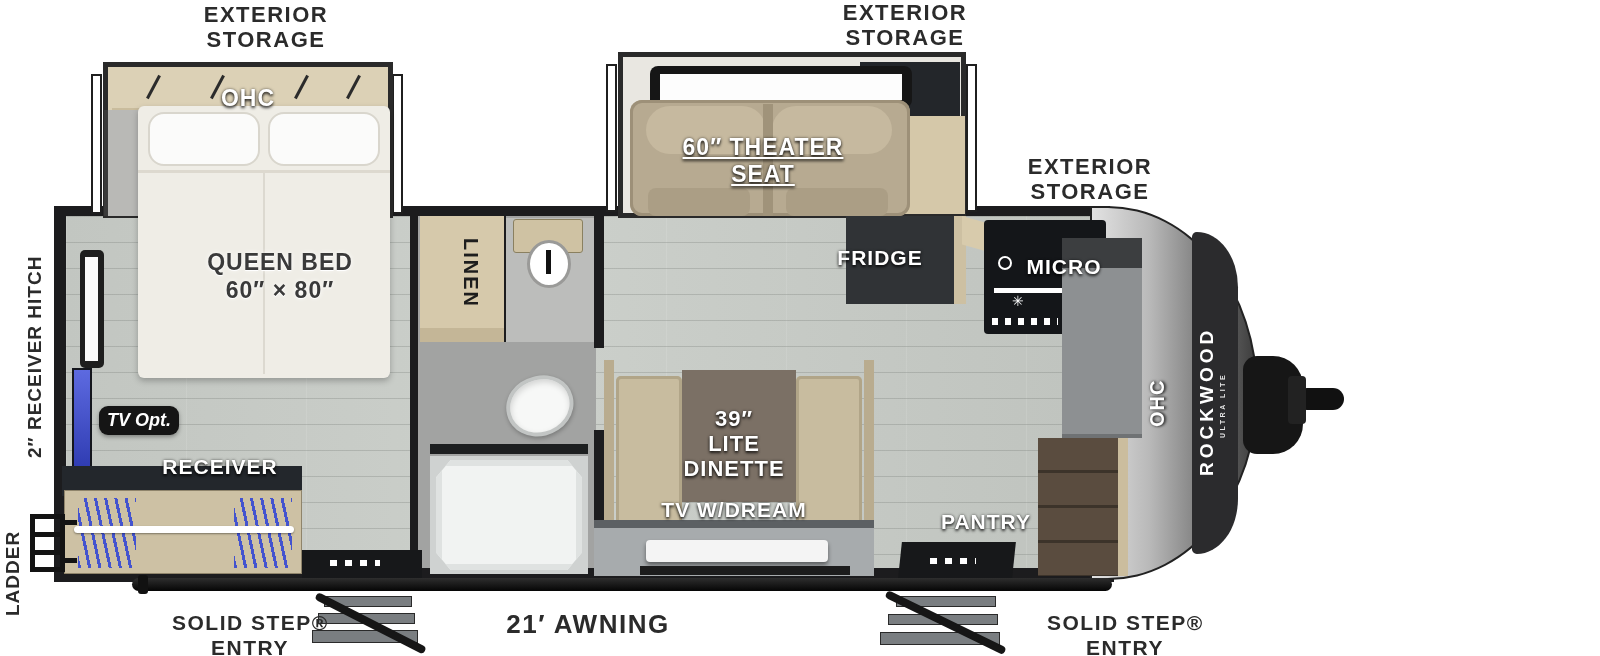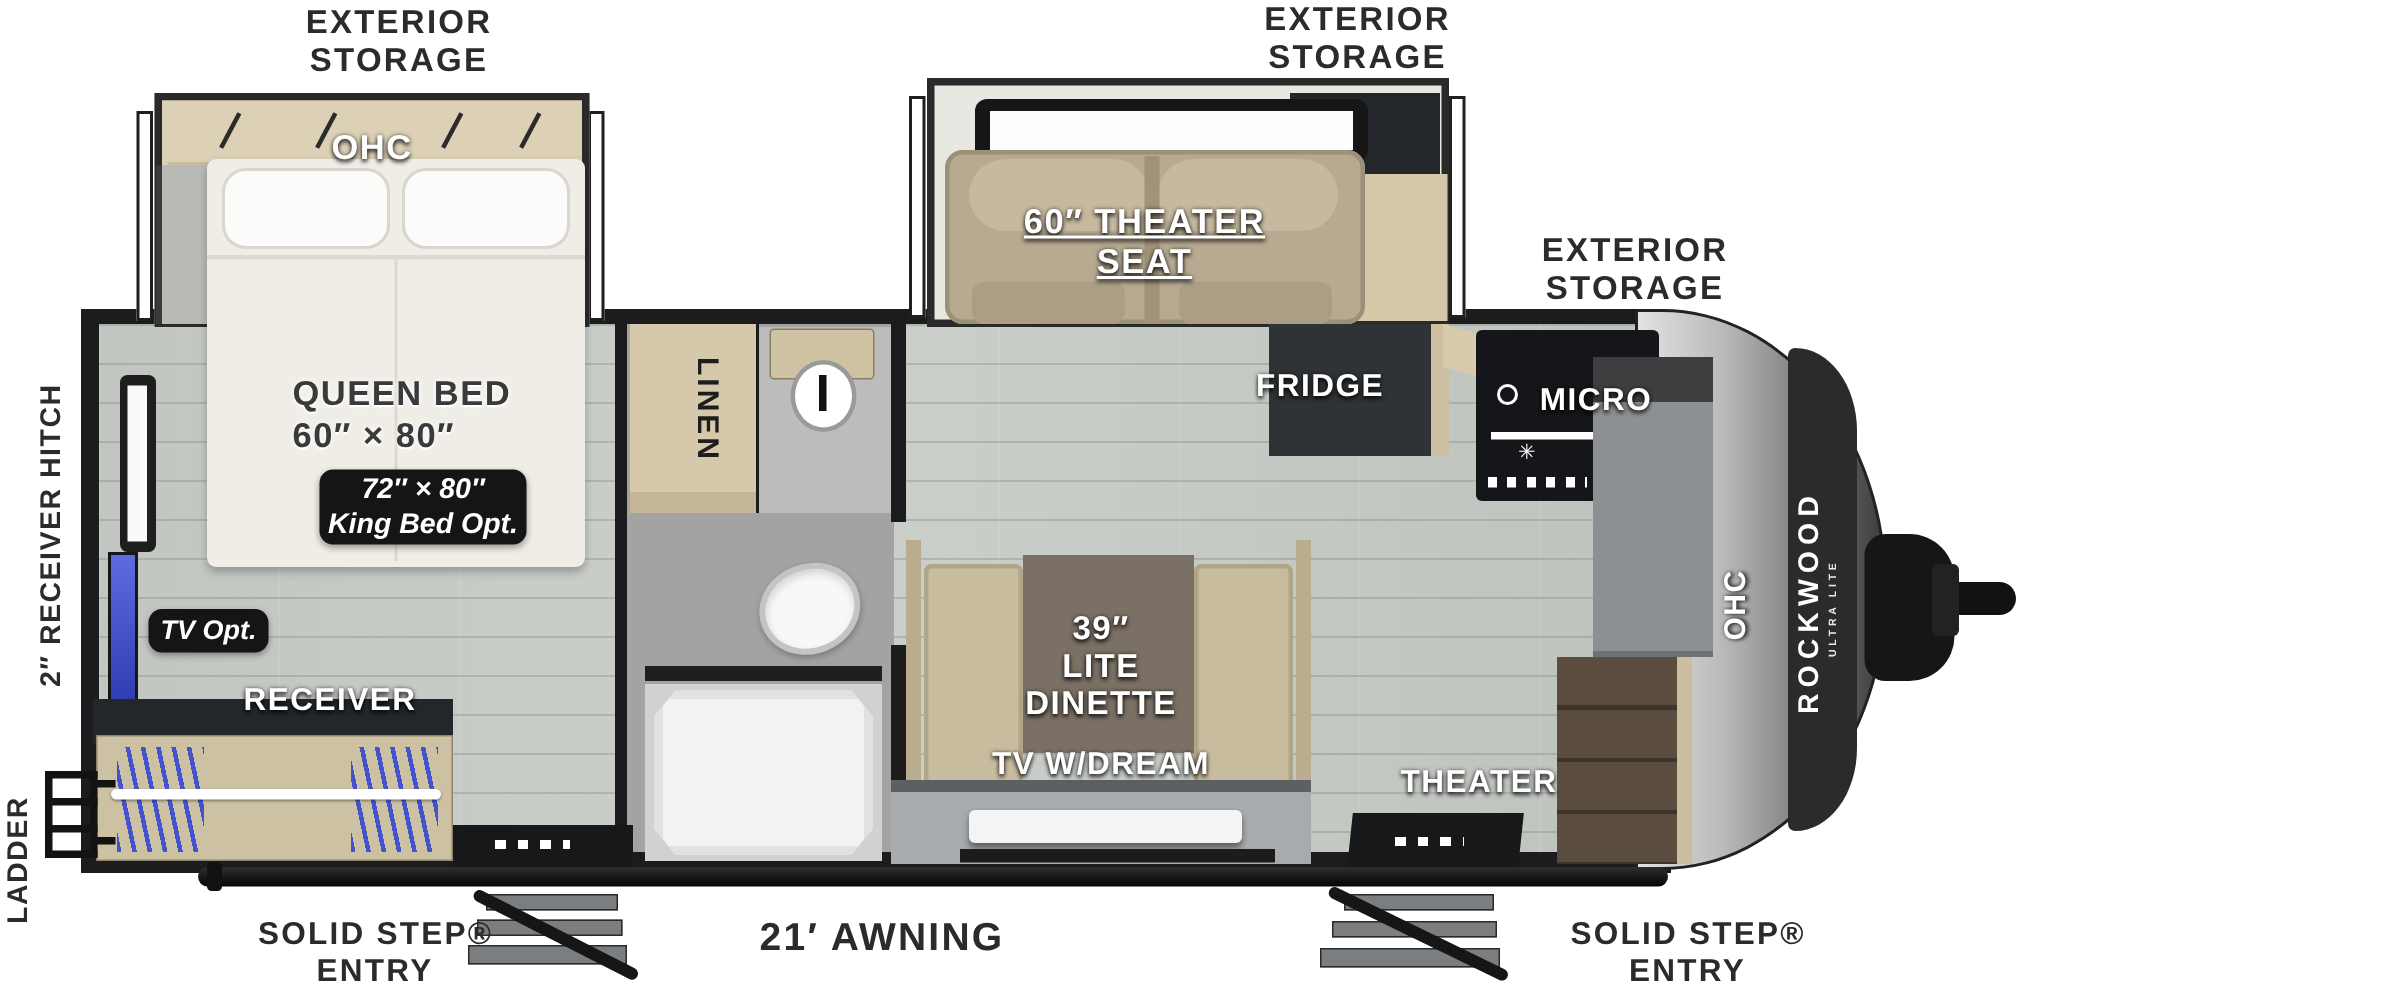--- a/index.html
+++ b/index.html
@@ -5,21 +5,21 @@
   html,body{margin:0;padding:0;background:#ffffff;}
   .stage{position:relative;width:1600px;height:656px;background:#fff;overflow:hidden;
          font-family:"Liberation Sans",sans-serif;}
   .abs{position:absolute;}
 
   
   .lbl-ext{color:#2b2b2b;font-weight:bold;font-size:22px;line-height:25px;
            letter-spacing:1.5px;text-align:center;white-space:nowrap;}
   .lbl-int{color:#ffffff;font-weight:bold;letter-spacing:1px;text-align:center;white-space:nowrap;
            text-shadow:0 2px 3px rgba(0,0,0,.75),0 0 3px rgba(0,0,0,.55);}
-  .lbl-dark{color:#3a3a3a;font-weight:bold;letter-spacing:1px;white-space:nowrap;
+  .lbl-dark{color:#3a3a3a;font-weight:bold;letter-spacing:1px;text-align:center;white-space:nowrap;
             text-shadow:0 1px 0 #ffffff,0 0 5px #ffffff;}
   .badge{background:#151515;color:#ffffff;font-weight:bold;font-style:italic;
          border-radius:9px;display:flex;flex-direction:column;align-items:center;
          justify-content:center;text-align:center;box-shadow:0 2px 4px rgba(0,0,0,.35);
          white-space:nowrap;}
   .vtext{writing-mode:vertical-rl;text-align:center;white-space:nowrap;}
   .vup{transform:rotate(180deg);}
 
   
   .wall{background:#1c1c1e;}
@@ -212,24 +212,20 @@
     <div>STORAGE</div>
   </div>
 
   <div class="abs lbl-int" style="left:208px;top:85px;width:80px;font-size:23px;">OHC</div>
 
   <div class="abs lbl-dark" style="left:195px;top:248px;width:170px;font-size:23px;line-height:28px;">
     <div>QUEEN BED</div>
     <div>60″ × 80″</div>
   </div>
 
-  <div class="abs badge" style="left:213px;top:313px;width:138px;height:50px;font-size:19px;line-height:23px;">
-    <div>72″ × 80″</div>
-    <div>King Bed Opt.</div>
-  </div>
 
   <div class="abs badge" style="left:99px;top:406px;width:80px;height:29px;font-size:18px;">TV Opt.</div>
 
   <div class="abs lbl-int" style="left:150px;top:455px;width:140px;font-size:21px;">RECEIVER</div>
 
   <div class="abs lbl-ext vtext vup" style="left:22px;top:252px;width:36px;height:210px;font-size:19px;letter-spacing:1px;">2″ RECEIVER HITCH</div>
 
   <div class="abs lbl-ext vtext vup" style="left:0px;top:494px;width:22px;height:158px;font-size:19px;letter-spacing:1px;">LADDER</div>
 
   <div class="abs vtext" style="left:448px;top:228px;width:34px;height:90px;font-size:20px;font-weight:bold;color:#1d1d1d;letter-spacing:2px;">LINEN</div>
@@ -245,21 +241,21 @@
   <div class="abs lbl-int" style="left:1014px;top:255px;width:100px;font-size:21px;">MICRO</div>
 
   <div class="abs lbl-int" style="left:654px;top:406px;width:160px;font-size:22px;line-height:25px;">
     <div>39″</div>
     <div>LITE</div>
     <div>DINETTE</div>
   </div>
 
   <div class="abs lbl-int" style="left:654px;top:498px;width:160px;font-size:21px;">TV W/DREAM</div>
 
-  <div class="abs lbl-int" style="left:926px;top:510px;width:120px;font-size:21px;">THEATER</div>
+  <div class="abs lbl-int" style="left:926px;top:510px;width:120px;font-size:21px;">PANTRY</div>
 
   <div class="abs lbl-int vtext vup" style="left:1146px;top:372px;width:30px;height:62px;font-size:20px;">OHC</div>
 
   <div class="abs vtext vup" style="left:1196px;top:310px;width:24px;height:182px;color:#fff;font-weight:bold;
        font-size:19px;letter-spacing:4px;">ROCKWOOD</div>
   <div class="abs vtext vup" style="left:1219px;top:364px;width:12px;height:82px;color:#e8e8e8;font-weight:bold;
        font-size:7px;letter-spacing:2.5px;">ULTRA LITE</div>
 
   <div class="abs lbl-ext" style="left:172px;top:610px;width:156px;font-size:21px;line-height:25px;">
     <div>SOLID STEP®</div>

